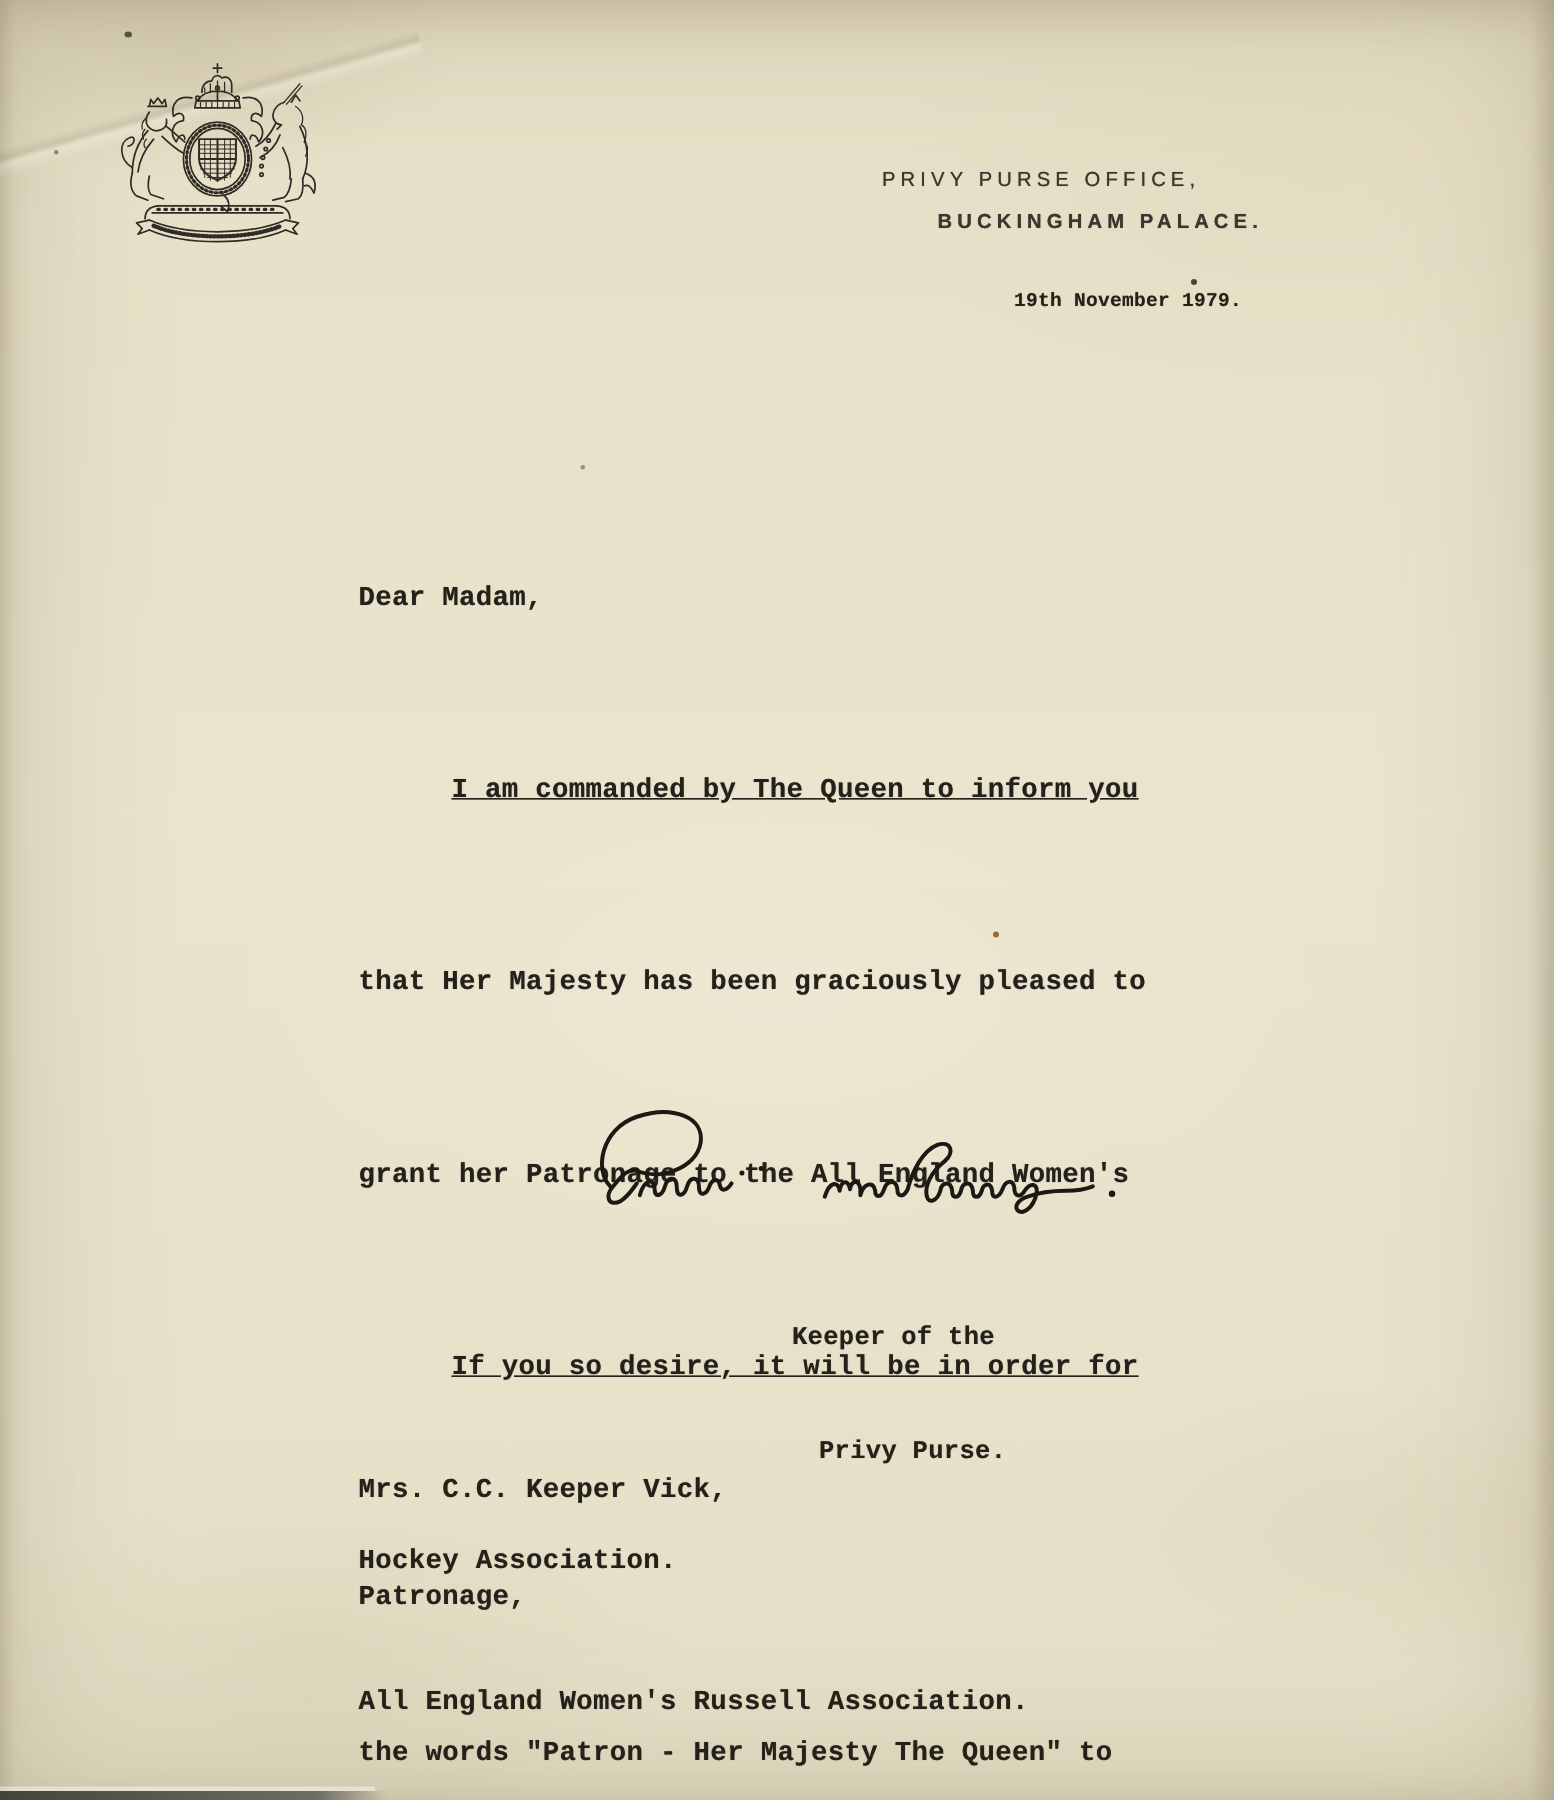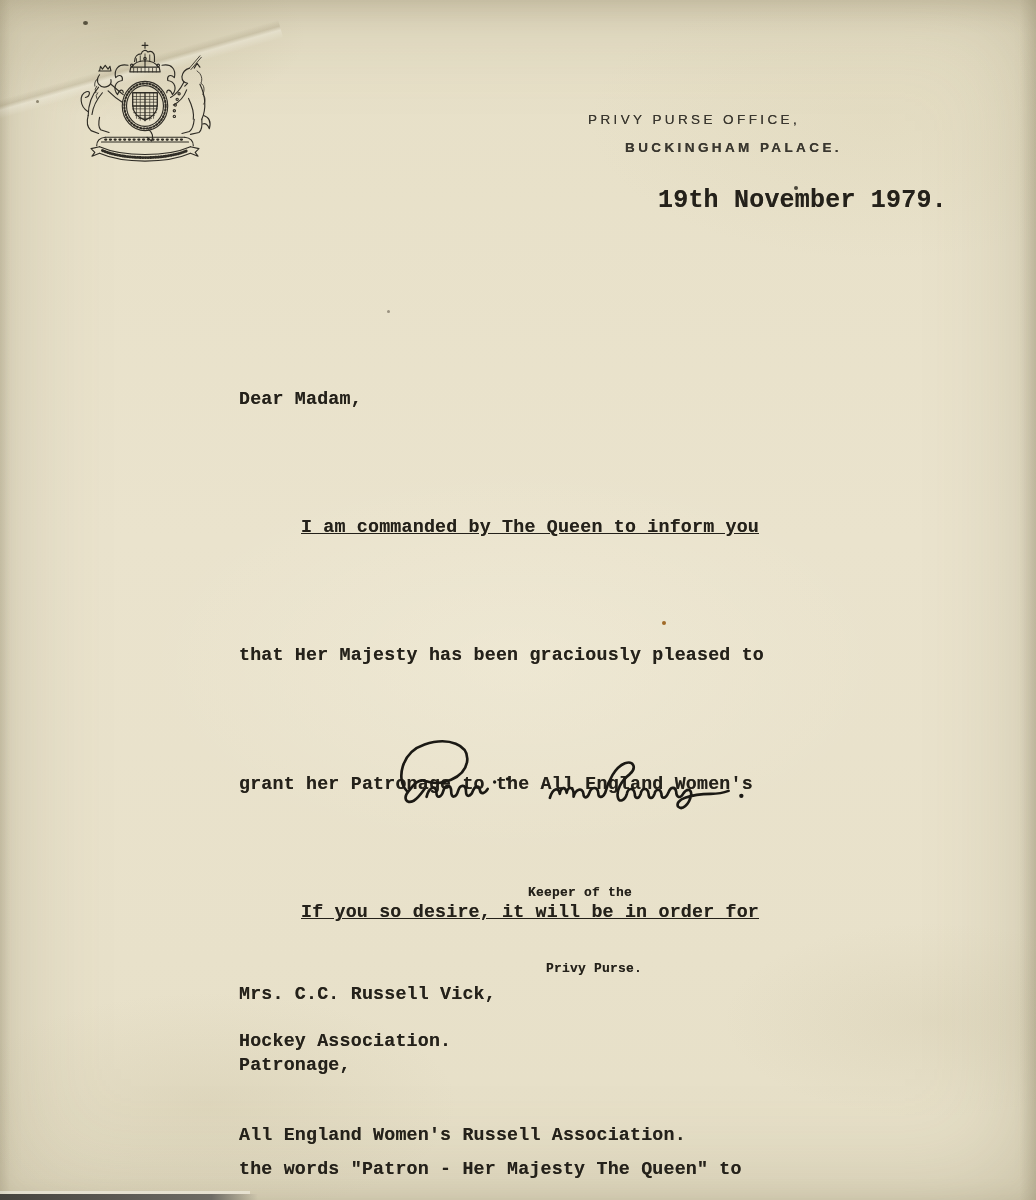--- a/index.html
+++ b/index.html
@@ -44,28 +44,28 @@
     position:absolute;
     font-family:"Liberation Sans",sans-serif;
     font-size:13.5px;font-weight:400;letter-spacing:3.4px;
     color:#3a372f;text-shadow:0 0 .5px rgba(58,55,47,.85);
     white-space:nowrap;
   }
   .lh-office{left:588px;top:112px;}
   .lh-palace{left:625px;top:140px;font-weight:bold;}
 
   .typed{color:#24211a;font-weight:700;text-shadow:0 0 .6px rgba(36,33,26,.55);white-space:pre;}
-  .date-line{position:absolute;left:658px;top:190px;font-size:25px;line-height:22px;letter-spacing:.2px;}
+  .date-line{position:absolute;left:676px;top:190px;font-size:13px;line-height:22px;letter-spacing:.2px;}
 
   .body-block{position:absolute;left:239px;top:292px;width:560px;font-size:18.3px;line-height:42.8px;letter-spacing:.2px;}
   .body-line.indent{padding-left:62px;text-decoration:underline;}
 
   .signature{position:absolute;left:392px;top:736px;width:375px;height:90px;}
 
-  .signer-block{position:absolute;left:528px;top:829px;font-size:13px;line-height:25.4px;letter-spacing:.2px;}
+  .signer-block{position:absolute;left:528px;top:829px;font-size:17px;line-height:25.4px;letter-spacing:.2px;}
   .signer-line2{padding-left:18px;}
 
   .recipient-block{position:absolute;left:239px;top:936px;font-size:18.3px;line-height:23.5px;letter-spacing:.2px;}
 </style>
 </head>
 <body>
 
 <div class="page">
 
   <div class="crease"></div>
@@ -169,18 +169,18 @@
       <circle cx="354" cy="60" r="2.2" fill="#1b1914" stroke="none"></circle>
     </g>
   </svg>
 
   <div class="signer-block typed">
     <div>Keeper of the</div>
     <div class="signer-line2">Privy Purse.</div>
   </div>
 
   <div class="recipient-block typed">
-    <div>Mrs. C.C. Russell Vick,</div>
+    <div>Mrs. C.C. Keeper Vick,</div>
     <div>Patronage,</div>
     <div>All England Women's Russell Association.</div>
   </div>
 
 </div>
 
 </body></html>

